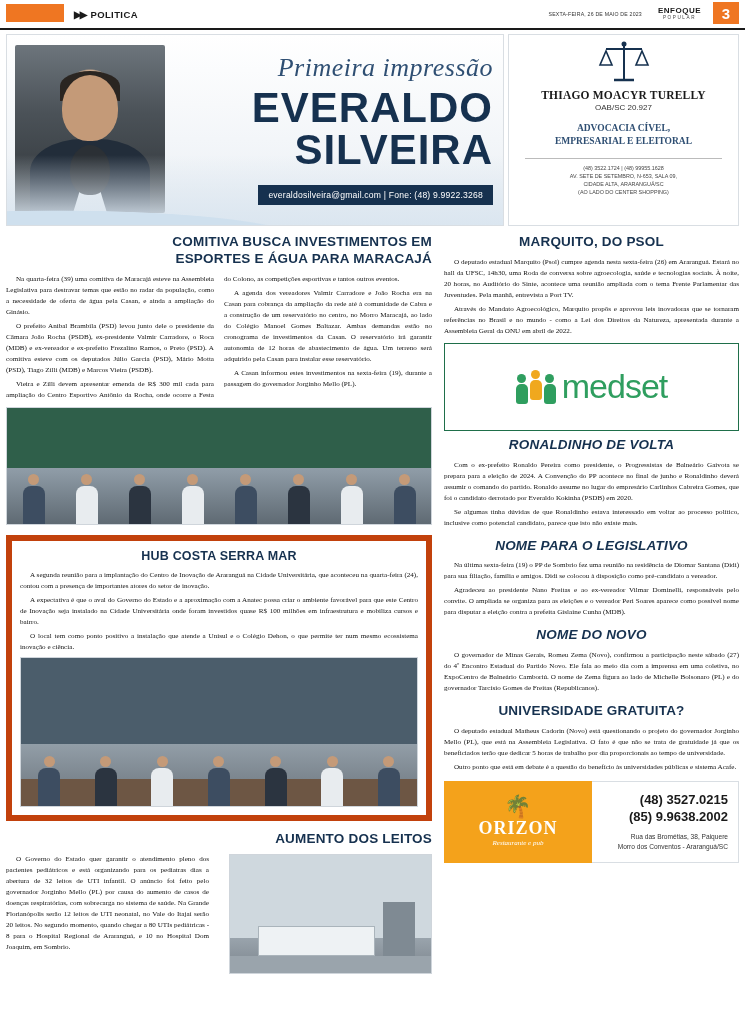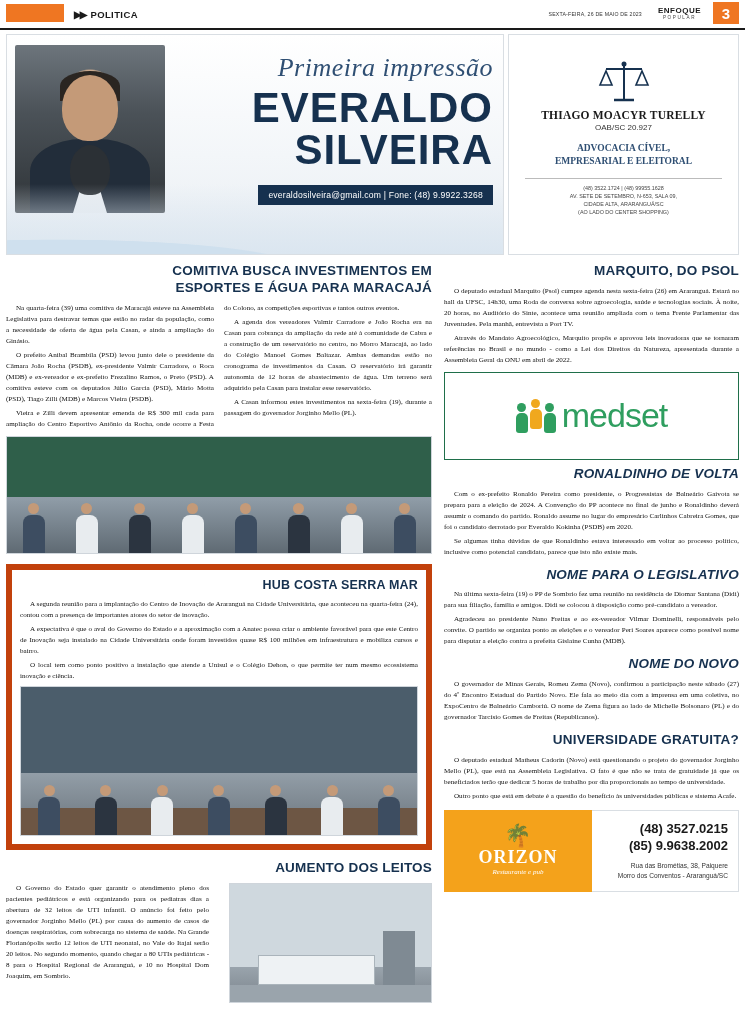--- a/index.html
+++ b/index.html
@@ -70,21 +70,21 @@
     font-size:15px;
     display:flex; align-items:center; justify-content:center;
     margin: 2px 6px 4px 4px;
   }
 
   
   .top-ads {
     display: flex;
     gap: 0;
     margin: 4px 6px 0 6px;
-    height: 221px;
+    height: 192px;
   }
   .ad-everaldo {
     position: relative;
     flex: 0 0 498px;
     background: linear-gradient(180deg,#ffffff 0%,#f3f6f9 55%, #e9eef3 100%);
     border: 1px solid #d9dee3;
     overflow: hidden;
   }
   .ad-everaldo .photo {
     position:absolute; left:8px; top:10px; width:150px; height:168px;
@@ -146,21 +146,21 @@
       radial-gradient(120% 100% at 10% 120%, #cfe0ee 0 40%, rgba(207,224,238,0) 41%),
       linear-gradient(180deg, rgba(255,255,255,0) 0%, #dbe6f0 100%);
   }
 
   .ad-thiago {
     flex: 1 1 auto;
     margin-left: 4px;
     border: 1px solid #d9dee3;
     background:#fff;
     display:flex; flex-direction:column; align-items:center;
-    padding-top:24px;
+    padding-top:4px;
     text-align:center;
   }
   .scale-icon { width:52px; height:46px; position:relative; margin-bottom:2px;}
   .ad-thiago .name {
     font-family:"Liberation Serif", serif;
     font-weight:bold; font-size:11.5px; color:#1a1a1a; letter-spacing:.2px;
     margin-top:2px;
   }
   .ad-thiago .oab { font-family:"Liberation Sans", sans-serif; font-size:8px; color:#333; margin-top:2px;}
   .ad-thiago .area {
@@ -186,21 +186,21 @@
     font-family:"Liberation Sans", sans-serif;
     font-weight:bold;
     color:#16314f;
     text-align:right;
     font-size: 13.5px;
     line-height:1.25;
     margin: 0 0 6px 0;
     letter-spacing:.2px;
   }
   h2.headline.italic { font-style: italic; }
-  h2.headline.center { text-align:right; }
+  h2.headline.center { text-align:center; }
   h2.headline.sm { font-size: 12.5px; }
 
   .body-text {
     font-family:"Liberation Serif", serif;
     font-size: 7.1px;
     line-height: 1.55;
     text-align: justify;
     color:#111;
   }
   .body-text p { margin:0 0 3px 0; text-indent: 10px; }
@@ -476,21 +476,21 @@
       <div class="body-text">
         <p>Com o ex-prefeito Ronaldo Pereira como presidente, o Progressistas de Balneário Gaivota se prepara para a eleição de 2024. A Convenção do PP acontece no final de junho e Ronaldinho deverá assumir o comando do partido. Ronaldo assume no lugar do empresário Carlinhos Cabreira Gomes, que foi o candidato derrotado por Everaldo Kokinha (PSDB) em 2020.</p>
         <p>Se algumas tinha dúvidas de que Ronaldinho estava interessado em voltar ao processo político, inclusive como potencial candidato, parece que isto não existe mais.</p>
       </div>
 
       <div class="gap-s"></div>
 
       <h2 class="headline center italic">NOME PARA O LEGISLATIVO</h2>
       <div class="body-text">
         <p>Na última sexta-feira (19) o PP de Sombrio fez uma reunião na residência de Diomar Santana (Didi) para sua filiação, família e amigos. Didi se colocou à disposição como pré-candidato a vereador.</p>
-        <p>Agradeceu ao presidente Nano Freitas e ao ex-vereador Vilmar Dominelli, responsáveis pelo convite. O partido se organiza ponto as eleições e o vereador Peri Soares aparece como possível nome para disputar a eleição contra a prefeita Gislaine Cunha (MDB).</p>
+        <p>Agradeceu ao presidente Nano Freitas e ao ex-vereador Vilmar Dominelli, responsáveis pelo convite. O ampliada se organiza para as eleições e o vereador Peri Soares aparece como possível nome para disputar a eleição contra a prefeita Gislaine Cunha (MDB).</p>
       </div>
 
       <div class="gap-s"></div>
 
       <h2 class="headline center italic">NOME DO NOVO</h2>
       <div class="body-text">
         <p>O governador de Minas Gerais, Romeu Zema (Novo), confirmou a participação neste sábado (27) do 4º Encontro Estadual do Partido Novo. Ele fala ao meio dia com a imprensa em uma coletiva, no ExpoCentro de Balneário Camboriú. O nome de Zema figura ao lado de Michelle Bolsonaro (PL) e do governador Tarcísio Gomes de Freitas (Republicanos).</p>
       </div>
 
       <div class="gap-s"></div>

